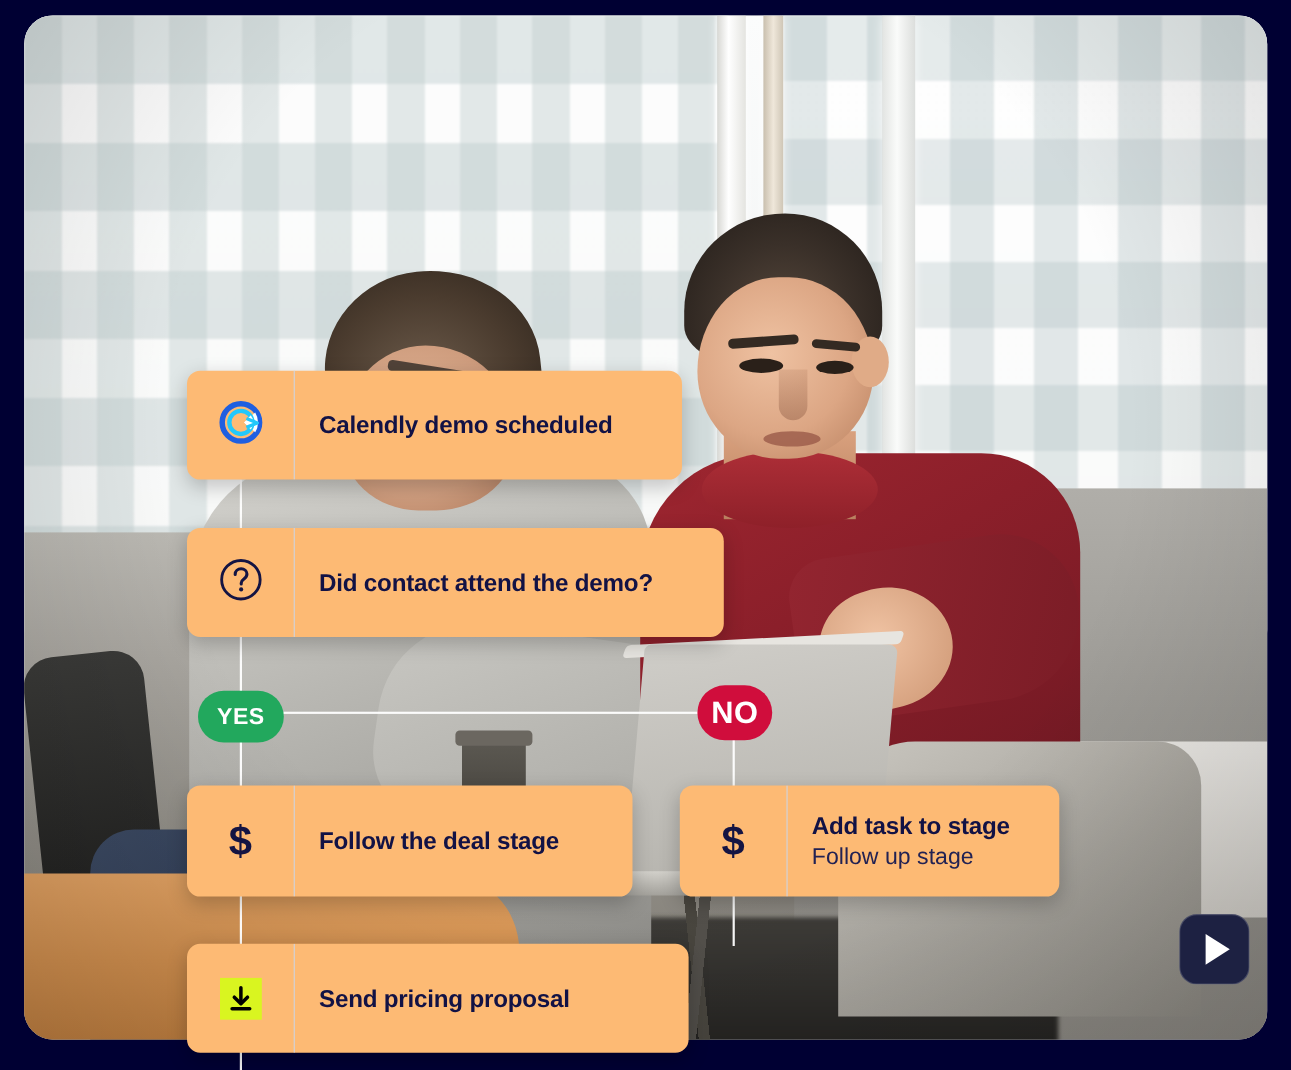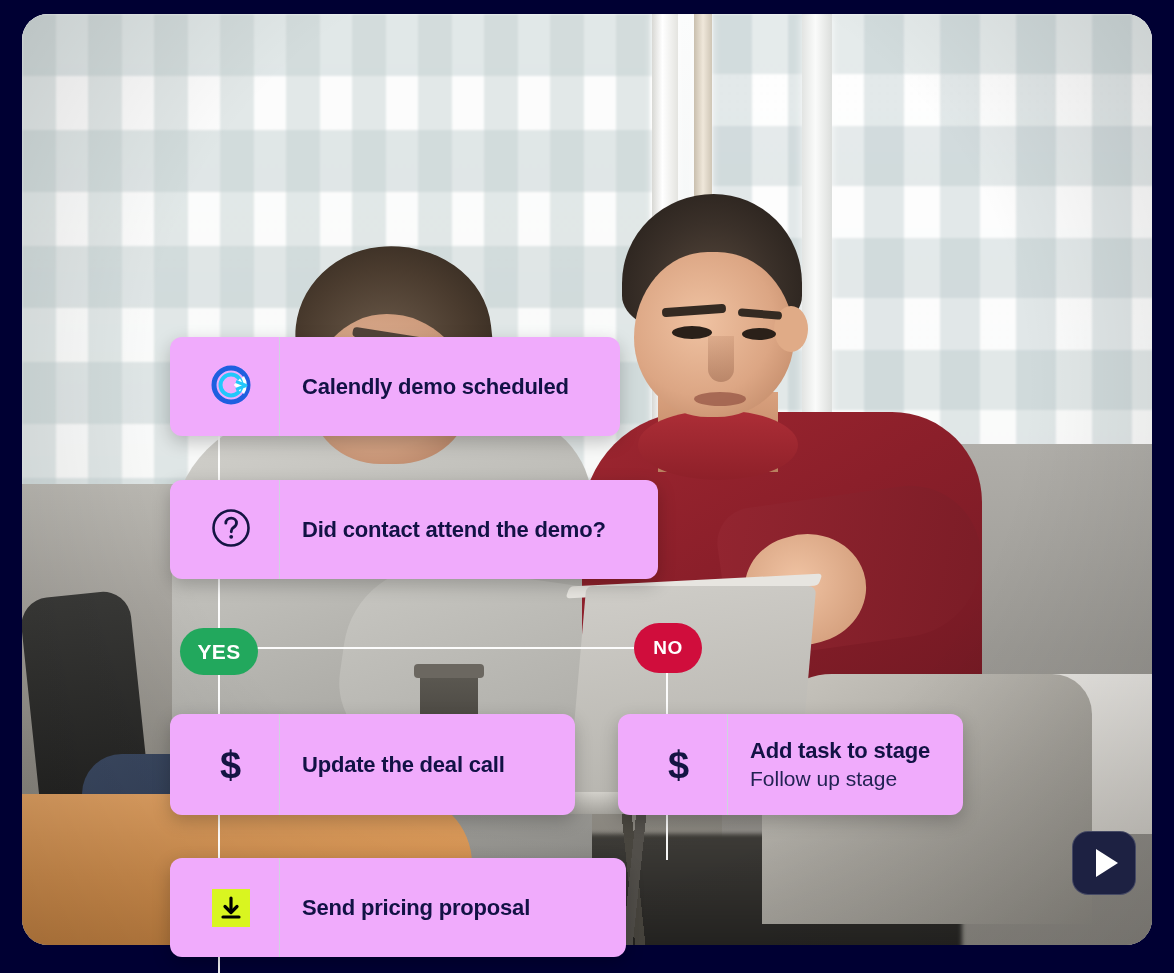--- a/index.html
+++ b/index.html
@@ -245,25 +245,24 @@
 
   
   .conn { position: absolute; background: #ffffff; opacity: .95; }
   .conn-v { width: 2px; }
   .conn-h { height: 2px; }
 
   
   .card {
     position: absolute;
     display: flex;
-    background: #f0abfc;
+    background: #fdba74;
     border-radius: 12px;
     box-shadow: 0 6px 18px rgba(0,0,0,0.22);
     overflow: hidden;
-    padding-left: 12px;
   }
   .card-icon {
     width: 98px;
     flex: 0 0 98px;
     display: flex; align-items: center; justify-content: center;
     border-right: 1px solid #cfd3de;
   }
   .card-body {
     flex: 1;
     display: flex; flex-direction: column; justify-content: center;
@@ -295,21 +294,21 @@
     color: #ffffff; font-weight: bold;
     border-radius: 26px;
     letter-spacing: 0.4px;
   }
   #badge-yes {
     left: 180px; top: 628px; width: 78px; height: 47px;
     background: #22a85d; font-size: 21px;
   }
   #badge-no {
     left: 634px; top: 623px; width: 68px; height: 50px;
-    background: #d00d3c; font-size: 19px;
+    background: #d00d3c; font-size: 28px;
   }
 
   
   #play-button {
     position: absolute; left: 1072px; top: 831px; width: 64px; height: 64px;
     background: #1d2142; border-radius: 16px;
     display: flex; align-items: center; justify-content: center;
     border: 1px solid rgba(255,255,255,0.18);
   }
   .play-tri {
@@ -421,21 +420,21 @@
     <div class="card-body">
       <div class="card-title">Did contact attend the demo?</div>
     </div>
   </div>
 
   <div class="card" id="card-update">
     <div class="card-icon">
       <span class="icon-dollar">$</span>
     </div>
     <div class="card-body">
-      <div class="card-title">Update the deal call</div>
+      <div class="card-title">Follow the deal stage</div>
     </div>
   </div>
 
   <div class="card" id="card-addtask">
     <div class="card-icon">
       <span class="icon-dollar">$</span>
     </div>
     <div class="card-body">
       <div class="card-title">Add task to stage</div>
       <div class="card-sub">Follow up stage</div>

